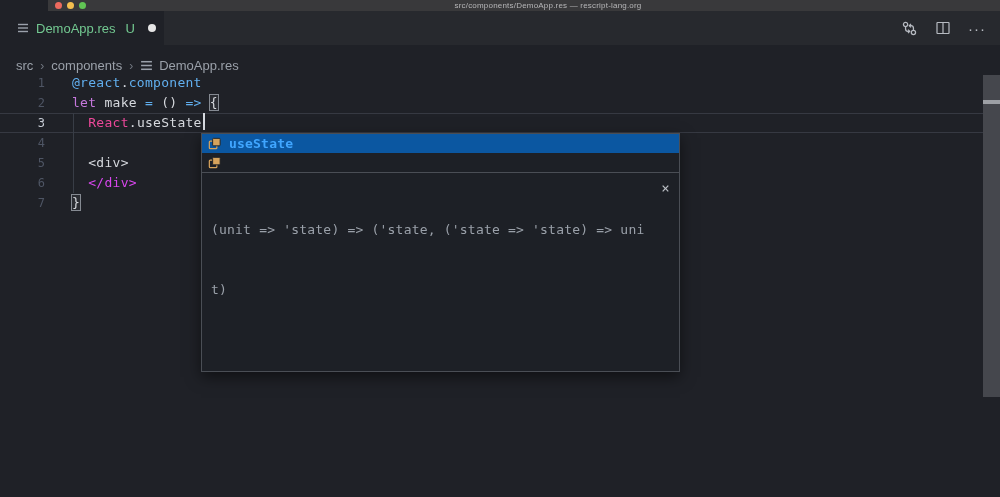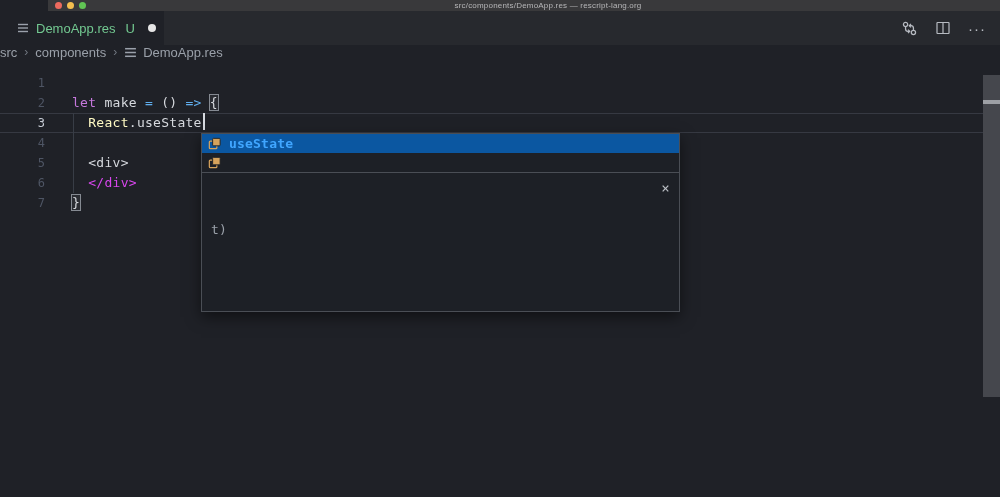--- a/index.html
+++ b/index.html
@@ -25,21 +25,21 @@
   }
   .tab-label { font-size:13px; color:#73c991; margin-left:7px; }
   .tab-git { font-size:13px; color:#73c991; margin-left:10px; }
   .tab-dot { width:8px; height:8px; border-radius:50%; background:#e6e6e6; margin-left:13px; }
   .tab-actions { position:absolute; right:14px; top:0; height:34px; display:flex; align-items:center; gap:17px; }
   .tab-actions .act { color:#b7bbc2; cursor:pointer; display:flex; align-items:center; height:100%; }
   .more-glyph { font-size:15px; color:#b7bbc2; letter-spacing:1px; line-height:1; }
   
   .breadcrumb {
     position:absolute; left:0; top:45px; width:1000px; height:28px;
-    display:flex; align-items:flex-start; gap:7px;
+    display:flex; align-items:flex-end; padding-left:16px; gap:7px;
     font-size:13px; color:#9aa0a9;
   }
   .crumb { cursor:pointer; }
   .crumb-sep { color:#717780; font-size:12px; }
   .crumb-file { display:flex; align-items:center; gap:6px; }
   
   .editor { position:absolute; left:0; top:72px; width:1000px; height:425px; }
   .code-row { position:absolute; left:0; width:1000px; height:20px; line-height:20px; }
   .ln {
     position:absolute; left:0; top:0; width:45px; text-align:right;
@@ -163,28 +163,29 @@
       <span>DemoApp.res</span>
     </span>
   </div>
 
   <div class="editor">
     <div class="current-line"></div>
     <div class="indent-guide"></div>
     <div id="code-lines">
         <div class="code-row" style="top: 1px;">
           <div class="ln">1</div>
+          <div class="code"><span style="color: rgb(97, 175, 239);">@react</span><span style="color: rgb(214, 217, 222);">.</span><span style="color: rgb(97, 175, 239);">component</span></div>
         </div>
         <div class="code-row" style="top: 21px;">
           <div class="ln">2</div>
           <div class="code"><span style="color: rgb(198, 120, 221);">let</span><span style="color: rgb(214, 217, 222);"> make </span><span style="color: rgb(97, 175, 239);">=</span><span style="color: rgb(214, 217, 222);"> () </span><span style="color: rgb(97, 175, 239);">=&gt;</span><span style="color: rgb(214, 217, 222);"> </span><span class="tok-bracket" style="color: rgb(214, 217, 222);">{</span></div>
         </div>
         <div class="code-row active" style="top: 41px;">
           <div class="ln">3</div>
-          <div class="code"><span style="color: rgb(214, 217, 222);">  </span><span style="color: #fef9c3;">React</span><span style="color: rgb(214, 217, 222);">.</span><span style="color: rgb(214, 217, 222);">useState</span><span class="cursor"></span></div>
+          <div class="code"><span style="color: rgb(214, 217, 222);">  </span><span style="color: #ec4899;">React</span><span style="color: rgb(214, 217, 222);">.</span><span style="color: rgb(214, 217, 222);">useState</span><span class="cursor"></span></div>
         </div>
         <div class="code-row" style="top: 61px;">
           <div class="ln">4</div>
           <div class="code"></div>
         </div>
         <div class="code-row" style="top: 81px;">
           <div class="ln">5</div>
           <div class="code"><span style="color: rgb(214, 217, 222);">  &lt;div&gt;</span></div>
         </div>
         <div class="code-row" style="top: 101px;">
@@ -212,20 +213,21 @@
         <div class="sg-row">
           <span class="sg-icon">
             <svg width="15" height="15" viewBox="0 0 16 16">
               <rect x="2.5" y="5.5" width="8" height="8" rx="1" fill="none" stroke="#d6a35c" stroke-width="1.3"></rect>
               <rect x="6" y="2.5" width="8" height="8" rx="1" fill="#d6a35c" stroke="#1d2026" stroke-width="1"></rect>
             </svg>
           </span>
         </div>
       </div>
     <div class="sg-docs">
+      <div>(unit =&gt; 'state) =&gt; ('state, ('state =&gt; 'state) =&gt; uni</div>
       <div>t)</div>
       <span class="sg-close">×</span>
     </div>
   </div>
 
   <div class="scrollbar">
     <div class="ruler-cursor"></div>
   </div>
 
 </div>

